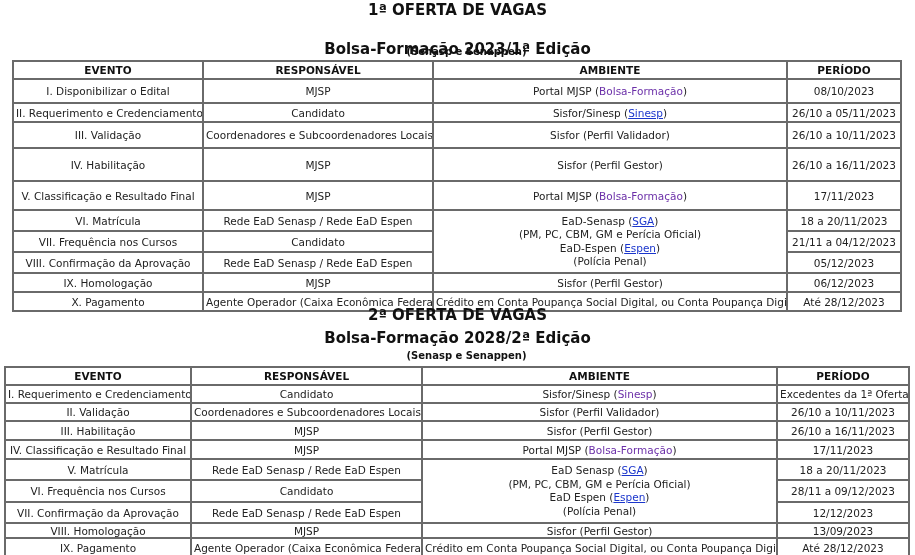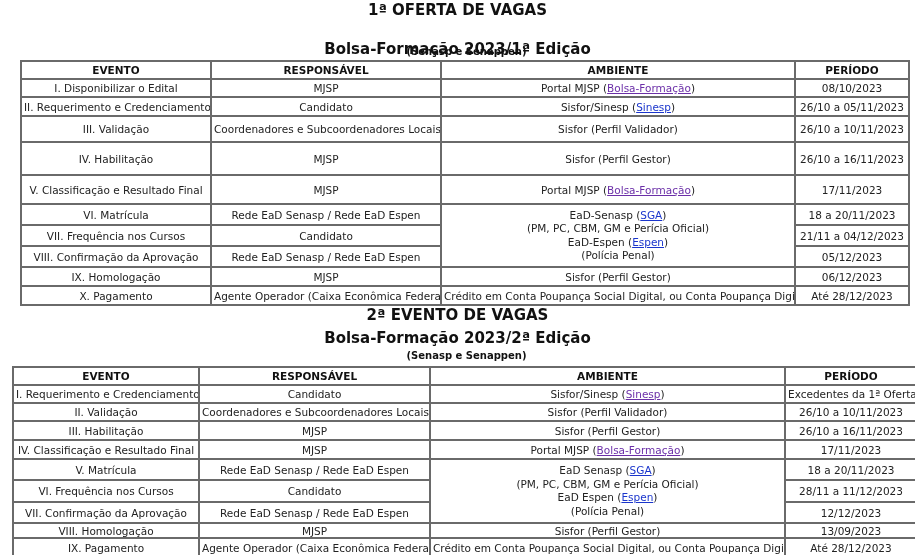--- a/index.html
+++ b/index.html
@@ -9,29 +9,28 @@
     font-size: 10.5px; color: #222222;
   }
   .heading {
     position: absolute; left: 0; width: 915px; text-align: center;
     font-weight: bold; color: #111111; font-size: 15px; white-space: nowrap;
   }
   .sub { font-size: 10px; padding-left: 9px; }
   table.sched {
     position: absolute; border-collapse: collapse; table-layout: fixed;
     border: 2px solid #6a6a6a;
-    margin-left: 8px;
   }
   table.sched td, table.sched th {
     border: 2px solid #6a6a6a; padding: 0 2px; text-align: center;
     vertical-align: middle; white-space: nowrap; overflow: hidden;
     font-size: 10.5px; line-height: 12px; color: #222222;
   }
   table.sched th { font-weight: bold; color: #111111; }
-  .lnk-visited { color: #6b2fa8; text-decoration: underline; cursor: pointer; }
+  .lnk-visited { color: #6b2fa8; cursor: pointer; }
   .lnk { color: #1a35cc; text-decoration: underline; cursor: pointer; }
   .ml { line-height: 13.5px !important; }
 </style>
 </head>
 <body>
 
 <div class="heading" style="top:1px;">1ª OFERTA DE VAGAS</div>
 <div class="heading" style="top:40px;text-align:center;">Bolsa-Formação 2023/1ª Edição</div>
 <div class="heading sub" style="top:46px;">(Senasp e Senappen)</div>
 
@@ -42,21 +41,21 @@
       <col style="width:354px">
       <col style="width:114px">
   </colgroup>
   <tbody>
       <tr style="height:18px">
     <th>EVENTO</th>
     <th>RESPONSÁVEL</th>
     <th>AMBIENTE</th>
     <th>PERÍODO</th>
   </tr>
-  <tr style="height:18px">
+  <tr style="height:24px">
     <td>I. Disponibilizar o Edital</td>
     <td>MJSP</td>
     <td><span>Portal MJSP (</span><a class="lnk-visited">Bolsa-Formação</a><span>)</span></td>
     <td>08/10/2023</td>
   </tr>
   <tr style="height:19px">
     <td>II. Requerimento e Credenciamento</td>
     <td>Candidato</td>
     <td><span>Sisfor/Sinesp (</span><a class="lnk">Sinesp</a><span>)</span></td>
     <td>26/10 a 05/11/2023</td>
@@ -108,22 +107,22 @@
   </tr>
   <tr style="height:19px">
     <td>X. Pagamento</td>
     <td>Agente Operador (Caixa Econômica Federal)</td>
     <td>Crédito em Conta Poupança Social Digital, ou Conta Poupança Digital</td>
     <td>Até 28/12/2023</td>
   </tr>
 </tbody>
   </table>
 
-<div class="heading" style="top:306px;">2ª EVENTO DE VAGAS</div>
-<div class="heading" style="top:329px;">Bolsa-Formação 2023/2ª Edição</div>
+<div class="heading" style="top:306px;">2ª OFERTA DE VAGAS</div>
+<div class="heading" style="top:329px;">Bolsa-Formação 2028/2ª Edição</div>
 <div class="heading sub" style="top:350px;">(Senasp e Senappen)</div>
 
 <table class="sched" style="left:4px; top:366px; width:906px;">
   <colgroup>
     <col style="width:186px">
       <col style="width:231px">
       <col style="width:355px">
       <col style="width:132px">
   </colgroup>
   <tbody>
@@ -164,21 +163,21 @@
       <div><span>EaD Senasp (</span><a class="lnk">SGA</a><span>)</span></div>
       <div>(PM, PC, CBM, GM e Perícia Oficial)</div>
       <div><span>EaD Espen (</span><a class="lnk">Espen</a><span>)</span></div>
       <div>(Polícia Penal)</div>
     </td>
     <td>18 a 20/11/2023</td>
   </tr>
   <tr style="height:22px">
     <td>VI. Frequência nos Cursos</td>
     <td>Candidato</td>
-    <td>28/11 a 11/12/2023</td>
+    <td>28/11 a 09/12/2023</td>
   </tr>
   <tr style="height:21px">
     <td>VII. Confirmação da Aprovação</td>
     <td>Rede EaD Senasp / Rede EaD Espen</td>
     <td>12/12/2023</td>
   </tr>
   <tr style="height:15px">
     <td>VIII. Homologação</td>
     <td>MJSP</td>
     <td>Sisfor (Perfil Gestor)</td>

